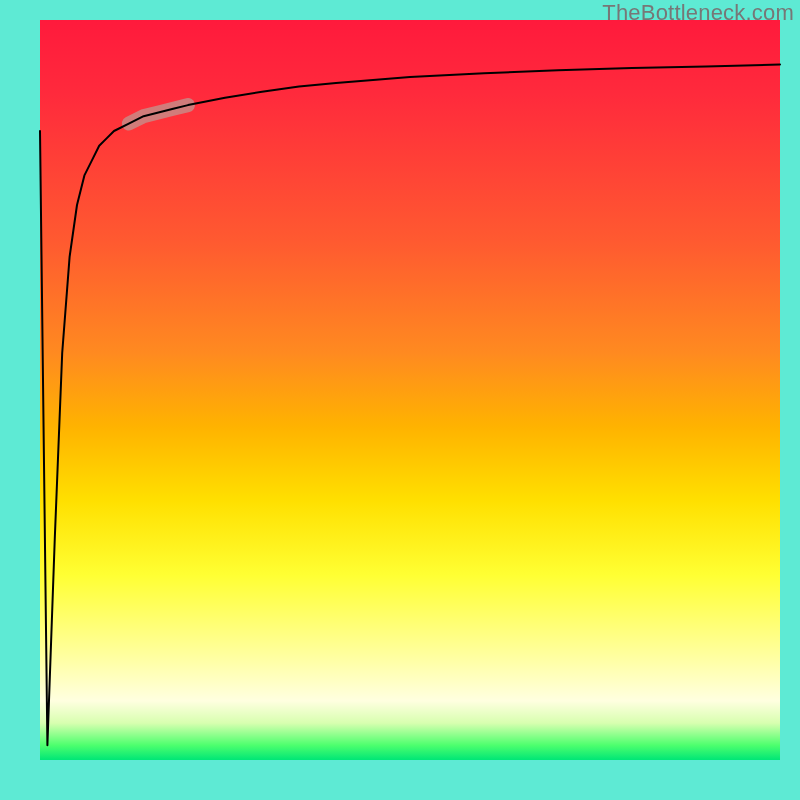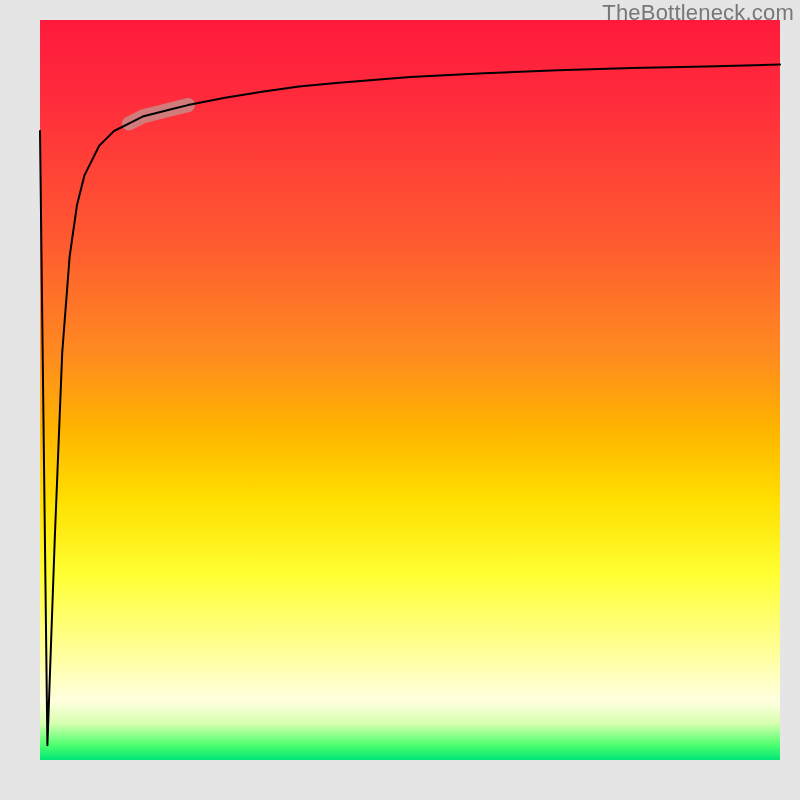--- a/index.html
+++ b/index.html
@@ -8,21 +8,21 @@
     width: 800px;
     height: 800px;
     background: #000;
     overflow: hidden;
     font-family: Arial, Helvetica, sans-serif;
   }
   .frame {
     position: relative;
     width: 800px;
     height: 800px;
-    background: #e5e5e5;
+    background: #5eead4;
   }
   .plot-area {
     position: absolute;
     left: 40px;
     top: 20px;
     width: 740px;
     height: 740px;
     
     background: linear-gradient(
       to bottom,

